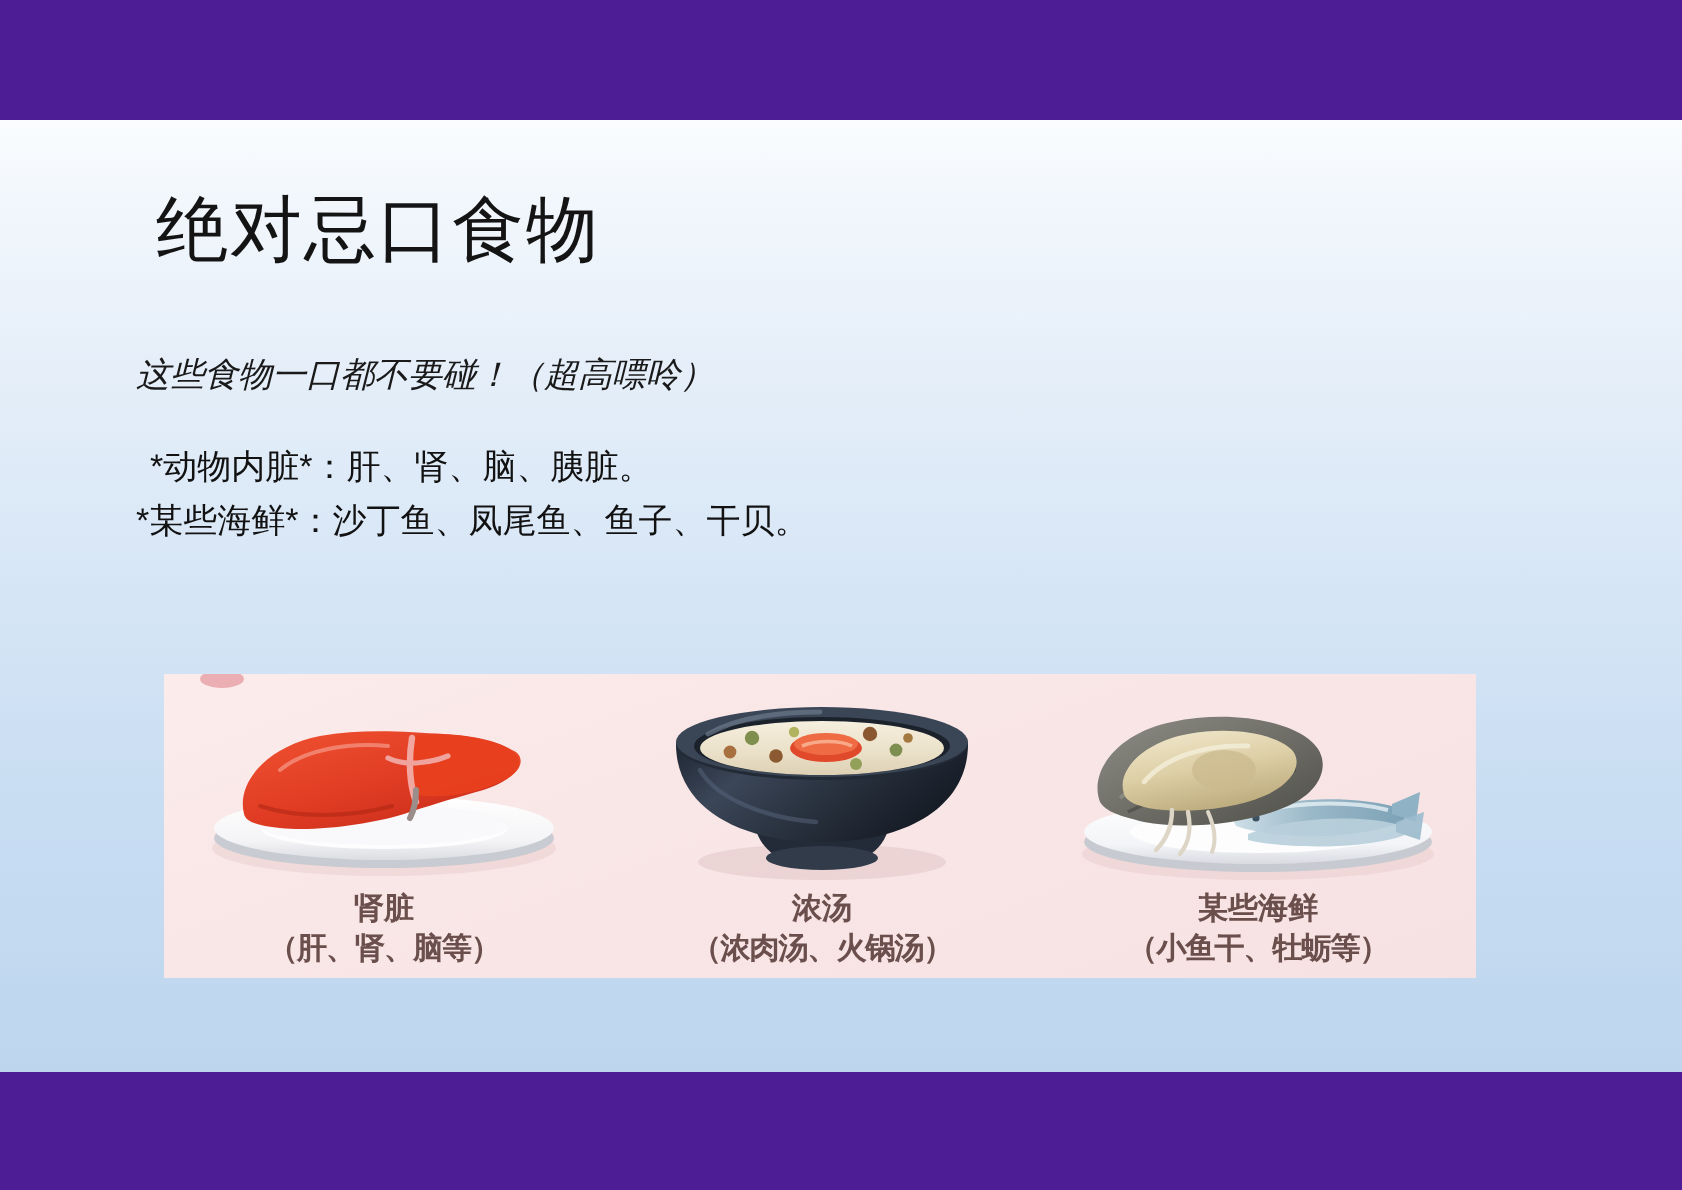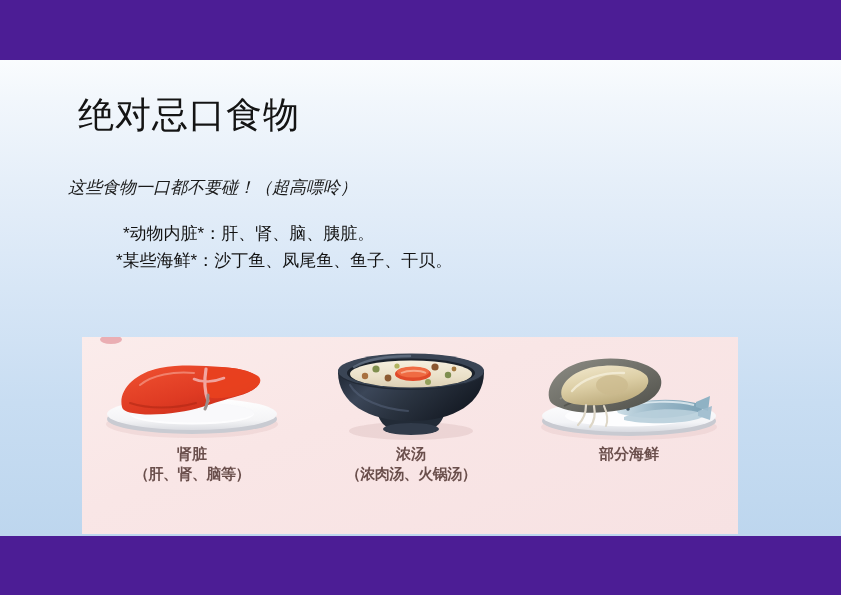--- a/index.html
+++ b/index.html
@@ -69,33 +69,32 @@
     position: absolute;
     left: 68px;
     top: 160px;
     width: 700px;
   }
   .body-line {
     font-size: 17px;
     line-height: 27px;
     color: #121212;
     white-space: nowrap;
-    margin-left: 48px;
   }
   .body-line.indent {
     padding-left: 7px;
   }
 
   
   #picture {
     position: absolute;
     left: 82px;
     top: 277px;
     width: 656px;
-    height: 197px;
+    height: 152px;
     background: linear-gradient(160deg, #fbeceb 0%, #f9e6e6 40%, #f7e2e3 100%);
     overflow: hidden;
   }
   .pic-cell {
     position: absolute;
     top: 0;
     height: 164px;
   }
   #cell-0 { left: 0px;   width: 220px; }
   #cell-1 { left: 220px; width: 218px; }
@@ -307,20 +306,21 @@
                      C132 41 126 51 112 57 C96 64 70 66 54 63
                      C46 61 43 59 42 56 Z" fill="url(#fleshG)"></path>
             <ellipse cx="92" cy="44" rx="16" ry="10" fill="#cbb98d" opacity="0.75"></ellipse>
             <path d="M52 50 C62 38 82 31 104 32" stroke="#f6f0dd" stroke-width="2.4" fill="none" opacity="0.75" stroke-linecap="round"></path>
 
             <path d="M66 64 C66 74 62 80 58 84" stroke="#ddd6c6" stroke-width="2.2" fill="none" stroke-linecap="round"></path>
             <path d="M74 65 C76 75 74 81 70 86" stroke="#ddd6c6" stroke-width="2.2" fill="none" stroke-linecap="round"></path>
             <path d="M84 65 C88 74 88 80 86 85" stroke="#ddd6c6" stroke-width="2" fill="none" stroke-linecap="round"></path>
           </svg>
         </div>
-        <div class="cap cap-main">部分海鲜</div>
+        <div class="cap cap-main">某些海鲜</div>
+        <div class="cap cap-sub">（小鱼干、牡蛎等）</div>
       </div>
 
     </div>
 
   </div>
 
 </div>
 
 </body></html>

